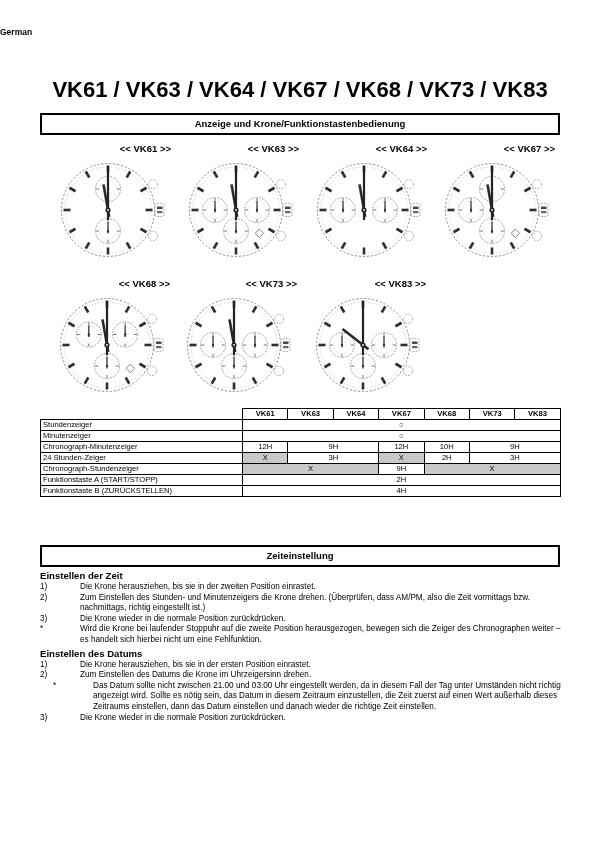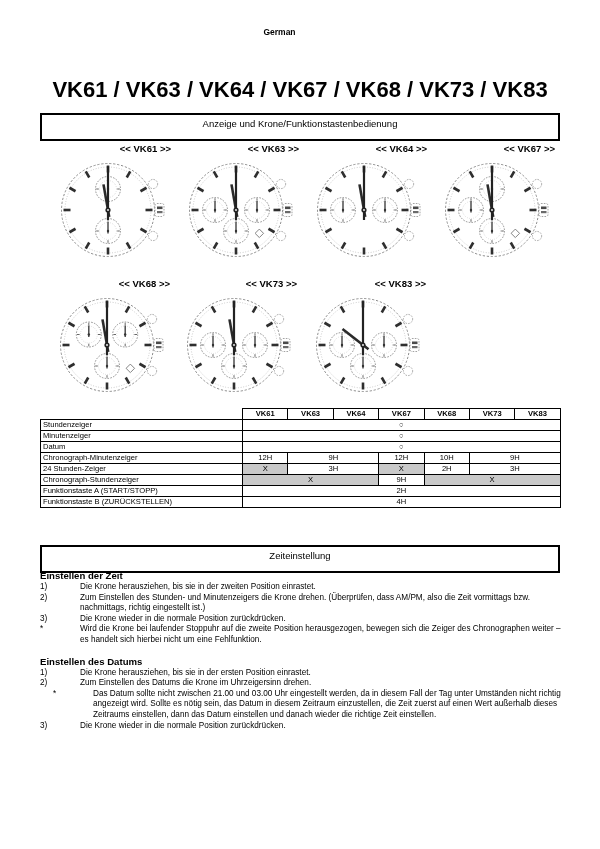--- a/index.html
+++ b/index.html
@@ -2,28 +2,28 @@
 <html><head>
 <meta charset="utf-8">
 <style>
   html,body{margin:0;padding:0;}
   body{
     width:600px;height:849px;background:#ffffff;position:relative;overflow:hidden;
     font-family:"Liberation Sans", sans-serif;color:#000;
     -webkit-font-smoothing:antialiased;
   }
   .page{position:absolute;inset:0;background:#fff;}
-  .german{position:absolute;top:27px;left:0;width:543px;text-align:center;
-    font-size:8.5px;font-weight:bold;padding-left:8px;}
+  .german{position:absolute;top:27px;left:0;width:543px;text-align:left;
+    font-size:8.5px;font-weight:bold;}
   .title{position:absolute;top:53px;left:0;width:600px;text-align:center;
     font-size:22px;font-weight:bold;line-height:24px;}
   .subtitle{position:absolute;top:78px;left:0;width:600px;text-align:center;
     font-size:22px;font-weight:bold;line-height:24px;}
-  .secbox{position:absolute;left:40px;width:520px;height:28px;box-sizing:border-box;
-    border:2px solid #000;text-align:center;font-weight:normal;font-size:9.5px;line-height:18px;}
+  .secbox{position:absolute;left:40px;width:520px;height:22px;box-sizing:border-box;
+    border:2px solid #000;text-align:center;font-weight:bold;font-size:9.5px;line-height:18px;}
   #secbox1{top:113px;}
   #secbox2{top:545px;}
   .watch-row{position:absolute;left:0;width:600px;height:128px;}
   #watch-row-1{top:139px;}
   #watch-row-2{top:274px;}
   figure.watch{margin:0;position:absolute;top:4px;width:126px;text-align:right;}
   figure.watch figcaption{font-size:9.5px;font-weight:bold;height:12px;line-height:12px;
     white-space:nowrap;}
   figure.watch svg{display:block;}
   #spec-table{position:absolute;left:40px;top:408px;width:520px;border-collapse:collapse;
@@ -31,21 +31,21 @@
   #spec-table th,#spec-table td{border:1px solid #000;height:10px;line-height:10px;
     padding:0;overflow:hidden;white-space:nowrap;font-weight:normal;}
   #spec-table th.corner{border:none;}
   #spec-table th.model{font-weight:bold;text-align:center;}
   #spec-table td.rowlabel{text-align:left;padding-left:2px;}
   #spec-table td.val{text-align:center;}
   #spec-table td.grayed{background:#c9c9c9;}
   #instructions{position:absolute;left:40px;top:570px;width:522px;
     font-size:8.2px;line-height:10.6px;}
   #instructions h3{font-size:9.6px;line-height:12px;margin:0;padding:0;}
-  #instructions h3.second{margin-top:10px;}
+  #instructions h3.second{margin-top:2px;}
   .inst-item{display:flex;}
   .inst-item .marker{flex:0 0 13px;}
   .inst-item .itext{flex:1;margin-left:27px;}
   .inst-item.sub{padding-left:13px;}
 </style>
 </head>
 <body>
 
 <div class="page">
   <div class="german">German</div>
@@ -435,24 +435,20 @@
       <tbody>
         <tr>
           <td class="rowlabel">Stundenzeiger</td>
           <td class="val" colspan="7">○</td>
         </tr>
         <tr>
           <td class="rowlabel">Minutenzeiger</td>
           <td class="val" colspan="7">○</td>
         </tr>
         <tr>
-          <td class="rowlabel">Datum</td>
-          <td class="val" colspan="7">○</td>
-        </tr>
-        <tr>
           <td class="rowlabel">Chronograph-Minutenzeiger</td>
           <td class="val" colspan="1">12H</td>
           <td class="val" colspan="2">9H</td>
           <td class="val" colspan="1">12H</td>
           <td class="val" colspan="1">10H</td>
           <td class="val" colspan="2">9H</td>
         </tr>
         <tr>
           <td class="rowlabel">24 Stunden-Zeiger</td>
           <td class="val grayed" colspan="1" style="background: rgb(201, 201, 201);">X</td>

